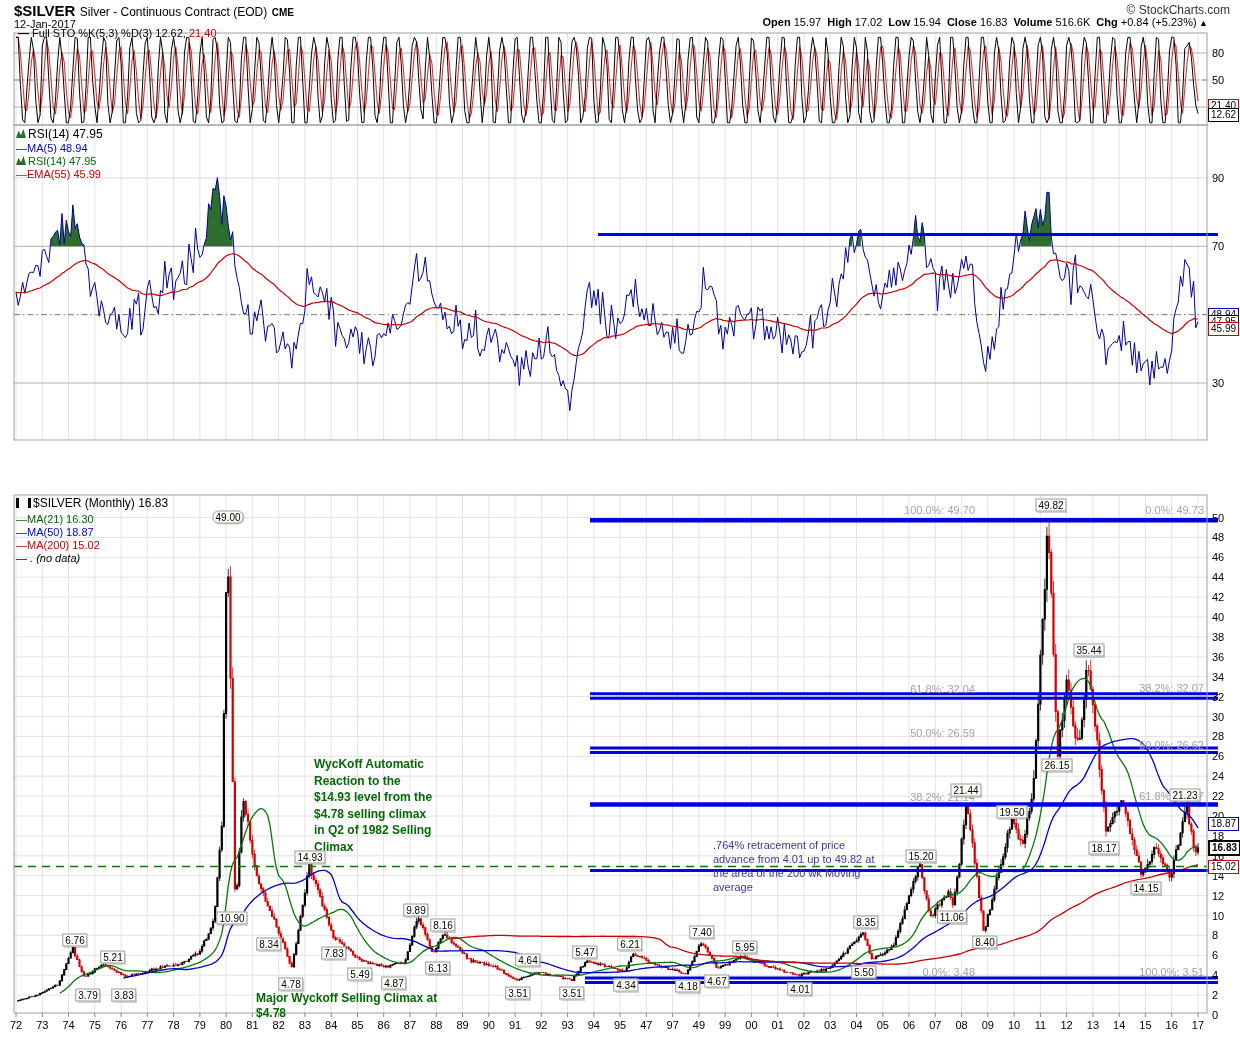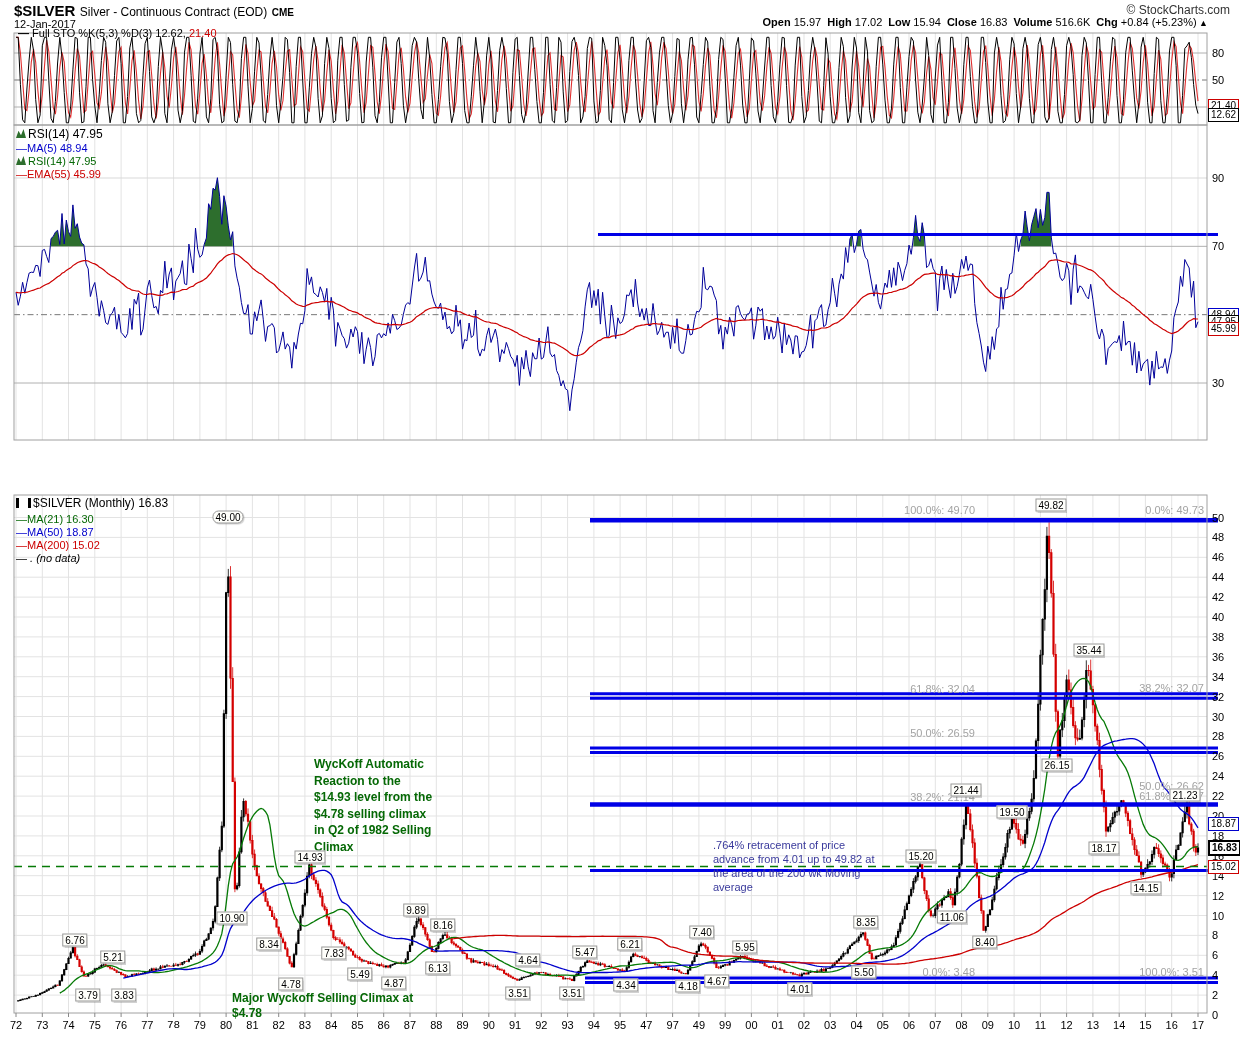--- a/index.html
+++ b/index.html
@@ -17,21 +17,21 @@
   .legend-line{position:absolute;font-size:11px;line-height:13px;white-space:nowrap;background:rgba(255,255,255,.0);}
   .fib{position:absolute;font-size:11px;color:#a3a3a3;white-space:nowrap;transform:translateY(-50%);}
   .axis-lbl{position:absolute;font-size:11px;white-space:nowrap;transform:translateY(-50%);}
   .year-lbl{position:absolute;font-size:11px;white-space:nowrap;text-align:center;width:20px;}
   .pricetag{position:absolute;font-size:10px;line-height:11px;border:1px solid #999;background:#fffffb;
             padding:0 2px;transform:translate(-50%,-50%);box-shadow:1px 1px 1px rgba(0,0,0,.18);white-space:nowrap;}
   .axistag{position:absolute;font-size:10px;line-height:12px;background:#fff;border:1px solid;
            padding:0 2px;transform:translateY(-50%);white-space:nowrap;}
   .axistag.bold{font-weight:bold;border-width:2px;}
   .ann-green{position:absolute;color:#056805;font-weight:bold;font-size:12px;line-height:16.5px;white-space:normal;}
-  .ann-green2{position:absolute;color:#056805;font-weight:bold;font-size:12px;line-height:15px;white-space:normal;}
+  .ann-green2{position:absolute;color:#056805;font-weight:bold;font-size:12px;line-height:15px;white-space:normal;margin-left:24px;}
   .ann-blue{position:absolute;color:#3a3a9c;font-size:11px;line-height:14px;white-space:normal;}
   .swatch{font-weight:bold;}
   .candle-icon{display:inline-block;width:9px;height:10px;position:relative;top:1px;margin-right:2px;
                border-left:3px solid #000;border-right:3px solid #000;}
   .area-icon{display:inline-block;width:10px;height:9px;margin-right:2px;background:#2d6e2d;
              clip-path:polygon(0 100%,25% 20%,50% 70%,75% 0,100% 100%);}
 </style>
 </head>
 <body>
 
@@ -170,21 +170,21 @@
     <div class="axistag" style="left: 1208px; top: 824px; border-color: rgb(0, 0, 204); color: rgb(0, 0, 0);">18.87</div>
     <div class="axistag bold" style="left: 1208px; top: 848px; border-color: rgb(0, 0, 0); color: rgb(0, 0, 0);">16.83</div>
     <div class="axistag" style="left: 1208px; top: 867px; border-color: rgb(204, 0, 0); color: rgb(0, 0, 0);">15.02</div>
     <div class="fib" style="right: 265px; top: 510px;">100.0%: 49.70</div>
     <div class="fib" style="right: 265px; top: 689px;">61.8%: 32.04</div>
     <div class="fib" style="right: 265px; top: 733px;">50.0%: 26.59</div>
     <div class="fib" style="right: 265px; top: 797px;">38.2%: 21.14</div>
     <div class="fib" style="right: 265px; top: 972px;">0.0%: 3.48</div>
     <div class="fib" style="right: 36px; top: 510px;">0.0%: 49.73</div>
     <div class="fib" style="right: 36px; top: 688px;">38.2%: 32.07</div>
-    <div class="fib" style="right: 36px; top: 786px;">50.0%: 26.62</div>
+    <div class="fib" style="right: 36px; top: 745px;">50.0%: 26.62</div>
     <div class="fib" style="right: 36px; top: 796px;">61.8%: 21.17</div>
     <div class="fib" style="right: 36px; top: 972px;">100.0%: 3.51</div>
     <div class="pricetag" style="left: 228px; top: 517px; border-radius: 6px;">49.00</div>
     <div class="pricetag" style="left: 75px; top: 940px;">6.76</div>
     <div class="pricetag" style="left: 113px; top: 957px;">5.21</div>
     <div class="pricetag" style="left: 88px; top: 995px;">3.79</div>
     <div class="pricetag" style="left: 124px; top: 995px;">3.83</div>
     <div class="pricetag" style="left: 232px; top: 918px;">10.90</div>
     <div class="pricetag" style="left: 269px; top: 944px;">8.34</div>
     <div class="pricetag" style="left: 291px; top: 984px;">4.78</div>
@@ -218,21 +218,21 @@
     <div class="pricetag" style="left: 1089px; top: 650px;">35.44</div>
     <div class="pricetag" style="left: 1104px; top: 848px;">18.17</div>
     <div class="pricetag" style="left: 1146px; top: 888px;">14.15</div>
     <div class="pricetag" style="left: 1185px; top: 795px;">21.23</div>
     <div class="year-lbl" style="left: 6px; top: 1019px;">72</div>
     <div class="year-lbl" style="left: 32.266px; top: 1019px;">73</div>
     <div class="year-lbl" style="left: 58.532px; top: 1019px;">74</div>
     <div class="year-lbl" style="left: 84.798px; top: 1019px;">75</div>
     <div class="year-lbl" style="left: 111.064px; top: 1019px;">76</div>
     <div class="year-lbl" style="left: 137.33px; top: 1019px;">77</div>
-    <div class="year-lbl" style="left: 163.596px; top: 1019px; font-family: Liberation Mono, monospace;">78</div>
+    <div class="year-lbl" style="left: 163.596px; top: 1019px;">78</div>
     <div class="year-lbl" style="left: 189.862px; top: 1019px;">79</div>
     <div class="year-lbl" style="left: 216.128px; top: 1019px;">80</div>
     <div class="year-lbl" style="left: 242.394px; top: 1019px;">81</div>
     <div class="year-lbl" style="left: 268.66px; top: 1019px;">82</div>
     <div class="year-lbl" style="left: 294.926px; top: 1019px;">83</div>
     <div class="year-lbl" style="left: 321.192px; top: 1019px;">84</div>
     <div class="year-lbl" style="left: 347.458px; top: 1019px;">85</div>
     <div class="year-lbl" style="left: 373.724px; top: 1019px;">86</div>
     <div class="year-lbl" style="left: 399.99px; top: 1019px;">87</div>
     <div class="year-lbl" style="left: 426.256px; top: 1019px;">88</div>

